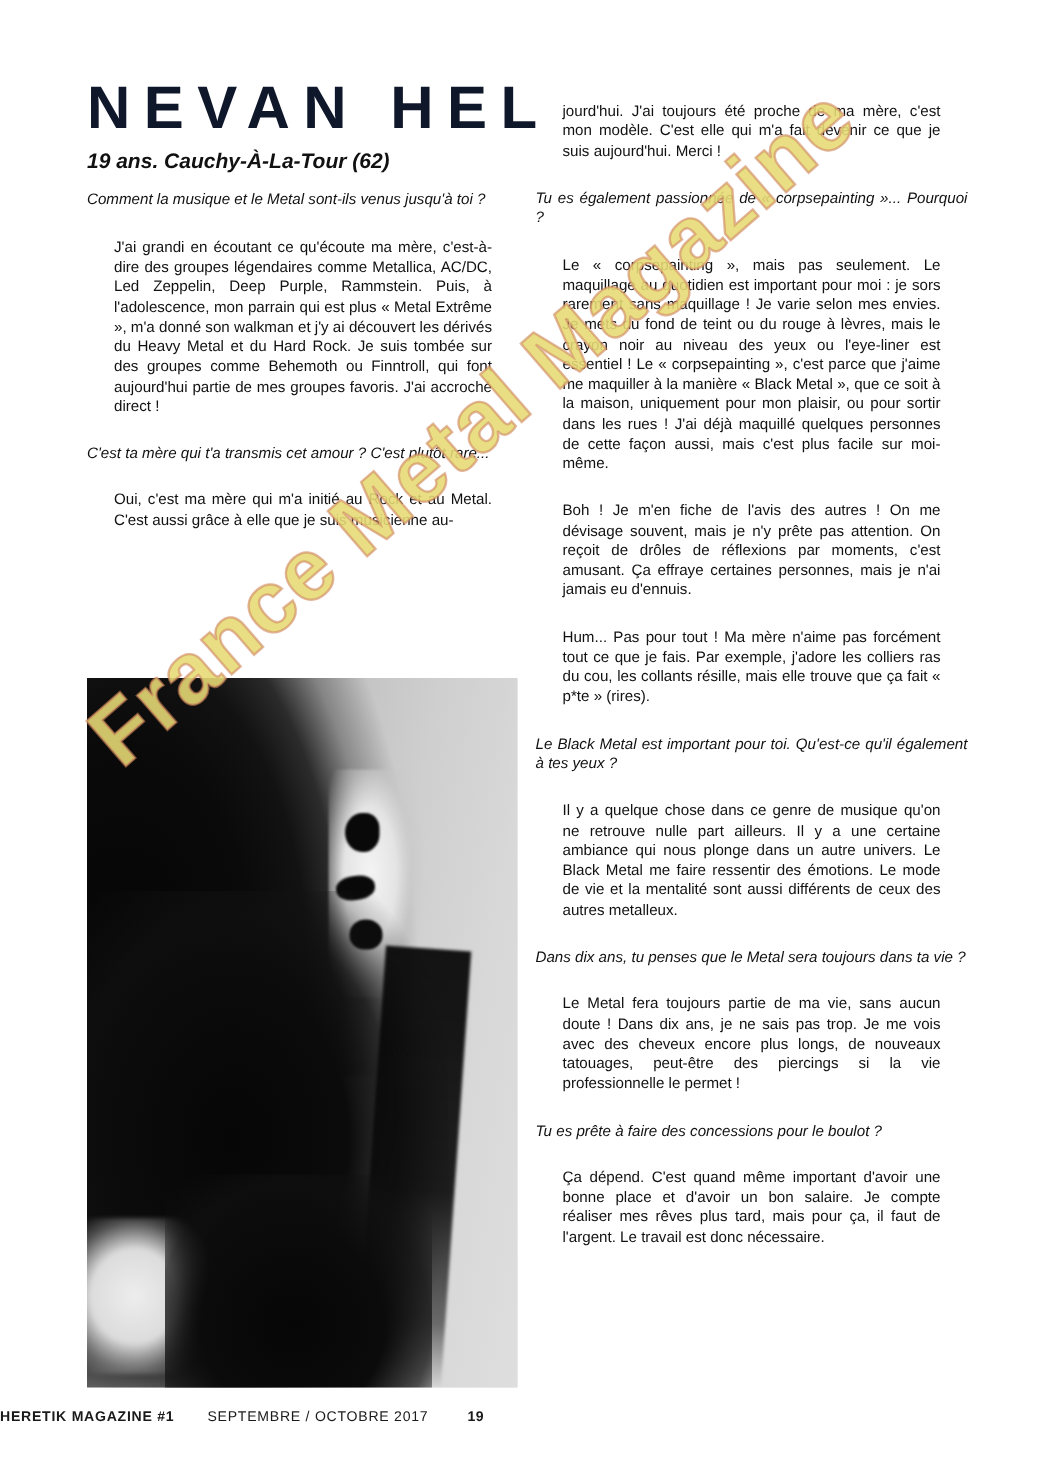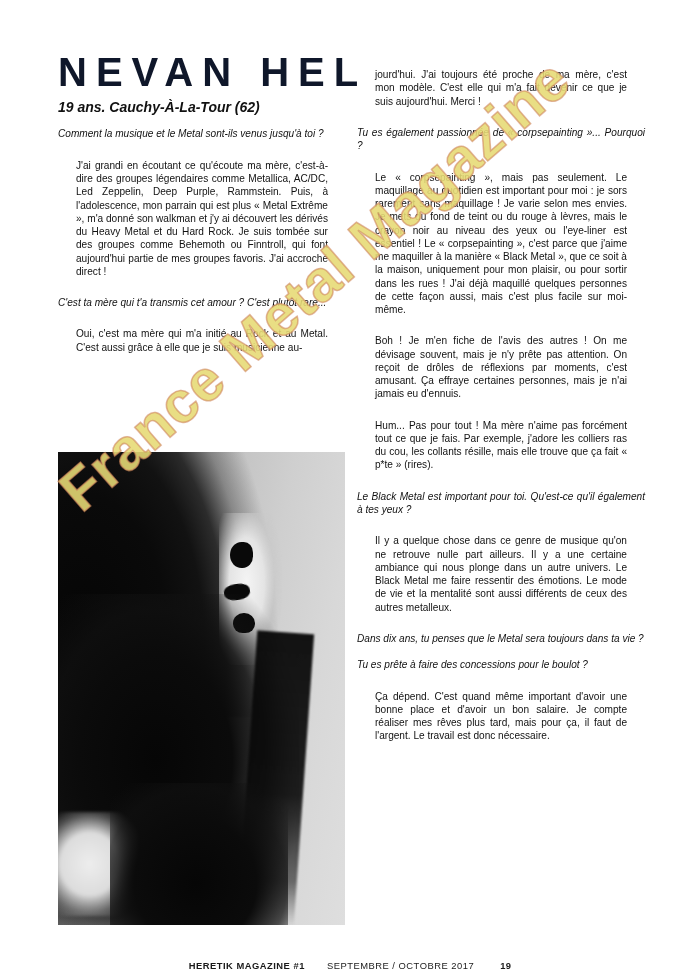--- a/index.html
+++ b/index.html
@@ -199,25 +199,23 @@
     text-shadow: 0 0 1px rgba(210,140,95,0.5);
     pointer-events: none;
   }
 
   
   .footer {
     position: absolute;
     left: 0;
     right: 0;
     top: 938px;
-    text-align: center;
     font-size: 9.4px;
     letter-spacing: 0.35px;
     color: #1a1a1a;
-    margin-top: 22px;
   }
   .footer span { display: inline-block; }
   .footer .mag  { font-weight: bold; letter-spacing: 0.5px; }
   .footer .date { margin-left: 22px; letter-spacing: 0.5px; }
   .footer .pg   { margin-left: 26px; font-weight: bold; }
 </style>
 </head>
 <body>
 
 <div class="page">
@@ -255,20 +253,21 @@
     <p class="a">Le « corpsepainting », mais pas seulement. Le maquillage au quotidien est important pour moi : je sors rarement sans maquillage ! Je varie selon mes envies. Je mets du fond de teint ou du rouge à lèvres, mais le crayon noir au niveau des yeux ou l'eye-liner est essentiel ! Le « corpsepainting », c'est parce que j'aime me maquiller à la manière « Black Metal », que ce soit à la maison, uniquement pour mon plaisir, ou pour sortir dans les rues ! J'ai déjà maquillé quelques personnes de cette façon aussi, mais c'est plus facile sur moi-même.</p>
 
     <p class="a">Boh ! Je m'en fiche de l'avis des autres ! On me dévisage souvent, mais je n'y prête pas attention. On reçoit de drôles de réflexions par moments, c'est amusant. Ça effraye certaines personnes, mais je n'ai jamais eu d'ennuis.</p>
 
     <p class="a">Hum... Pas pour tout ! Ma mère n'aime pas forcément tout ce que je fais. Par exemple, j'adore les colliers ras du cou, les collants résille, mais elle trouve que ça fait « p*te » (rires).</p>
 
     <p class="q">Le Black Metal est important pour toi. Qu'est-ce qu'il également à tes yeux ?</p>
     <p class="a">Il y a quelque chose dans ce genre de musique qu'on ne retrouve nulle part ailleurs. Il y a une certaine ambiance qui nous plonge dans un autre univers. Le Black Metal me faire ressentir des émotions. Le mode de vie et la mentalité sont aussi différents de ceux des autres metalleux.</p>
 
     <p class="q">Dans dix ans, tu penses que le Metal sera toujours dans ta vie ?</p>
+    <p class="a">Le Metal fera toujours partie de ma vie, sans aucun doute ! Dans dix ans, je ne sais pas trop. Je me vois avec des cheveux encore plus longs, de nouveaux tatouages, peut-être des piercings si la vie professionnelle le permet !</p>
 
     <p class="q">Tu es prête à faire des concessions pour le boulot ?</p>
     <p class="a">Ça dépend. C'est quand même important d'avoir une bonne place et d'avoir un bon salaire. Je compte réaliser mes rêves plus tard, mais pour ça, il faut de l'argent. Le travail est donc nécessaire.</p>
   </div>
 
   <div class="watermark">France Metal Magazine</div>
 
   <div class="footer">
     <span class="mag">HERETIK MAGAZINE #1</span><span class="date">SEPTEMBRE / OCTOBRE 2017</span><span class="pg">19</span>
   </div>

